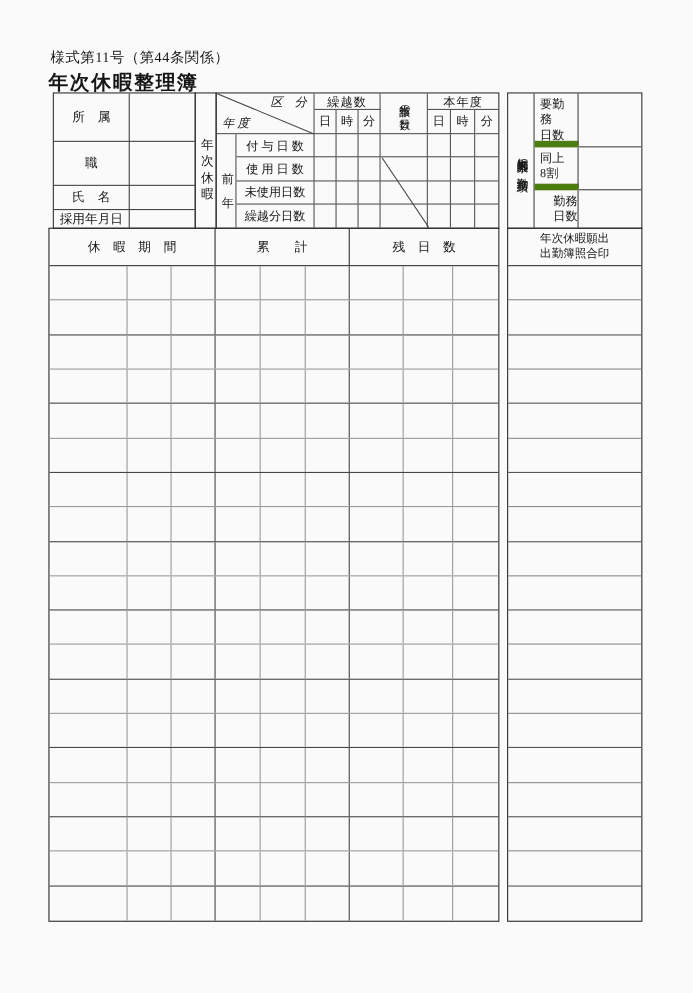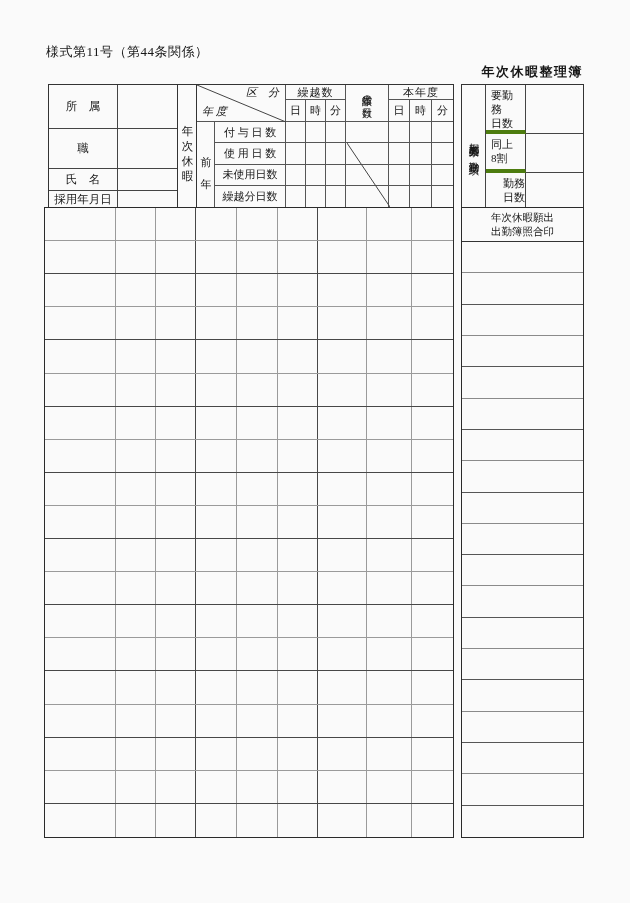--- a/index.html
+++ b/index.html
@@ -4,21 +4,21 @@
 <style>
   html,body{margin:0;padding:0;}
   body{
     width:630px;height:903px;position:relative;
     background:#fafafa;color:#161616;
     font-family:"Liberation Serif","DejaVu Serif",serif;
     overflow:hidden;
   }
   .abs{position:absolute;box-sizing:border-box;}
   .form-number{left:46px;top:43px;font-size:13px;letter-spacing:.5px;}
-  .title{left:44px;top:63px;width:539px;text-align:right;font-size:13px;font-weight:600;letter-spacing:1.5px;}
+  .title{left:44px;top:63px;width:539px;text-align:left;font-size:18px;font-weight:600;letter-spacing:1.5px;}
 
   
   .blk{border:1px solid #333;background:transparent;}
   
   .emp{left:48px;top:84px;width:130px;height:124px;display:grid;
        grid-template-columns:69px 1fr;grid-template-rows:44px 40px 22px 1fr;}
   .emp .lbl{border-right:1px solid #444;border-bottom:1px solid #444;
        display:flex;align-items:center;justify-content:center;font-size:11.5px;}
   .emp .val{border-bottom:1px solid #444;}
   .emp .lbl.last,.emp .val.last{border-bottom:none;}
@@ -47,21 +47,21 @@
   .maeyear .vtext{font-size:11px;letter-spacing:22px;padding-top:11px;}
 
   svg.diag{position:absolute;pointer-events:none;}
 
   
   .rules{left:461px;top:84px;width:123px;height:124px;display:grid;
        grid-template-columns:24px 40px 1fr;grid-template-rows:49px 39px 1fr;}
   .rules .side{grid-column:1;grid-row:1/4;border-right:1px solid #444;
        display:flex;align-items:center;justify-content:center;}
   .rules .side .vtext{font-size:10.5px;letter-spacing:1px;}
-  .rules .rl{border-right:1px solid #444;border-bottom:4px solid #4d7c0f;
+  .rules .rl{border-right:1px solid #444;border-bottom:6px solid #4d7c0f;
        font-size:11px;line-height:14px;padding:3px 0 0 5px;}
   .rules .rv{border-bottom:1px solid #444;}
   .rules .rl.last,.rules .rv.last{border-bottom:none;}
 
   
   .ledger{left:44px;top:207px;width:410px;height:631px;border:1.5px solid #2a2a2a;
        display:flex;flex-direction:column;}
   .lhead{height:33px;flex:0 0 33px;display:grid;grid-template-columns:151px 122px 1fr;
        border-bottom:1px solid #333;}
   .lhead>div{display:flex;align-items:center;justify-content:center;
@@ -175,20 +175,25 @@
   </div>
   <div class="rl" style="grid-column:2;grid-row:1;"><span>要勤</span><br><span>務</span><br><span>日数</span></div>
   <div class="rv" style="grid-column:3;grid-row:1;"></div>
   <div class="rl" style="grid-column:2;grid-row:2;"><span>同上</span><br><span>8割</span></div>
   <div class="rv" style="grid-column:3;grid-row:2;"></div>
   <div class="rl last" style="grid-column:2;grid-row:3;text-align:right;"><span>勤務</span><br><span>日数</span></div>
   <div class="rv last" style="grid-column:3;grid-row:3;"></div>
 </div>
 
 <div class="abs ledger">
+  <div class="lhead">
+    <div>休　暇　期　間</div>
+    <div>累　　計</div>
+    <div>残　日　数</div>
+  </div>
   <div class="lbody">
       <div class="lrow">
         <div class="lcell"></div>
         <div class="lcell"></div>
         <div class="lcell grp"></div>
         <div class="lcell"></div>
         <div class="lcell"></div>
         <div class="lcell grp"></div>
         <div class="lcell"></div>
         <div class="lcell"></div>

